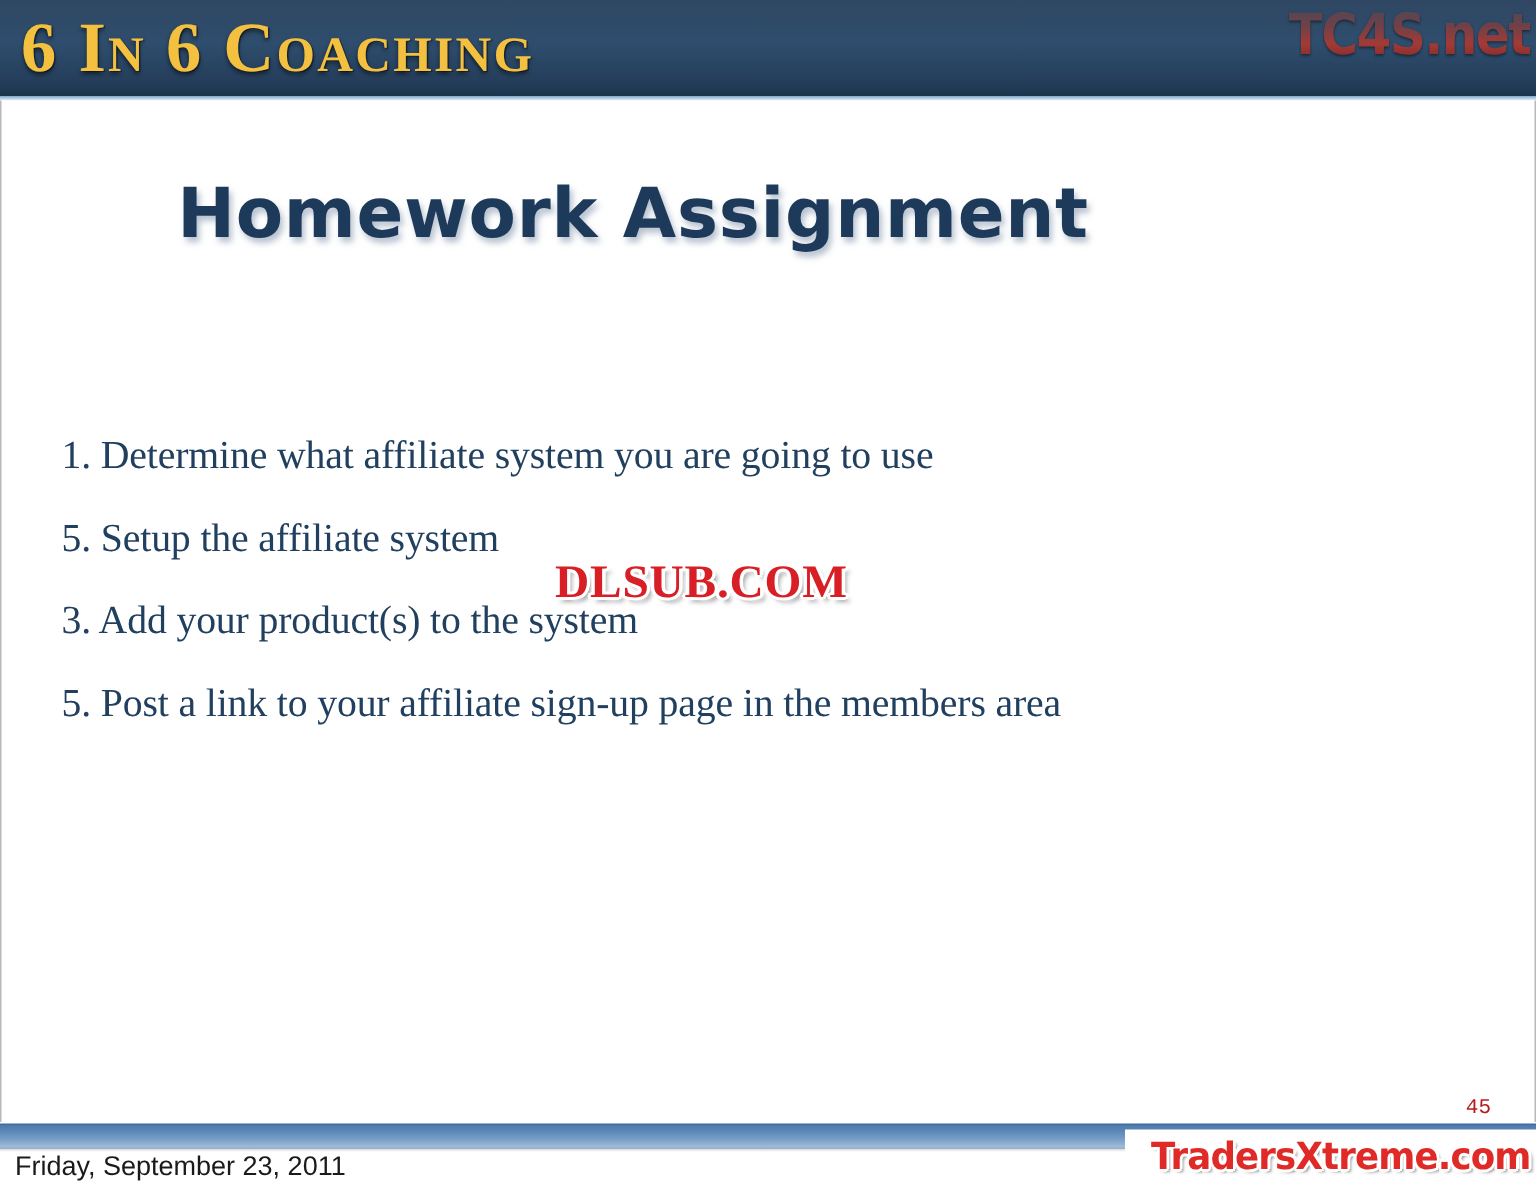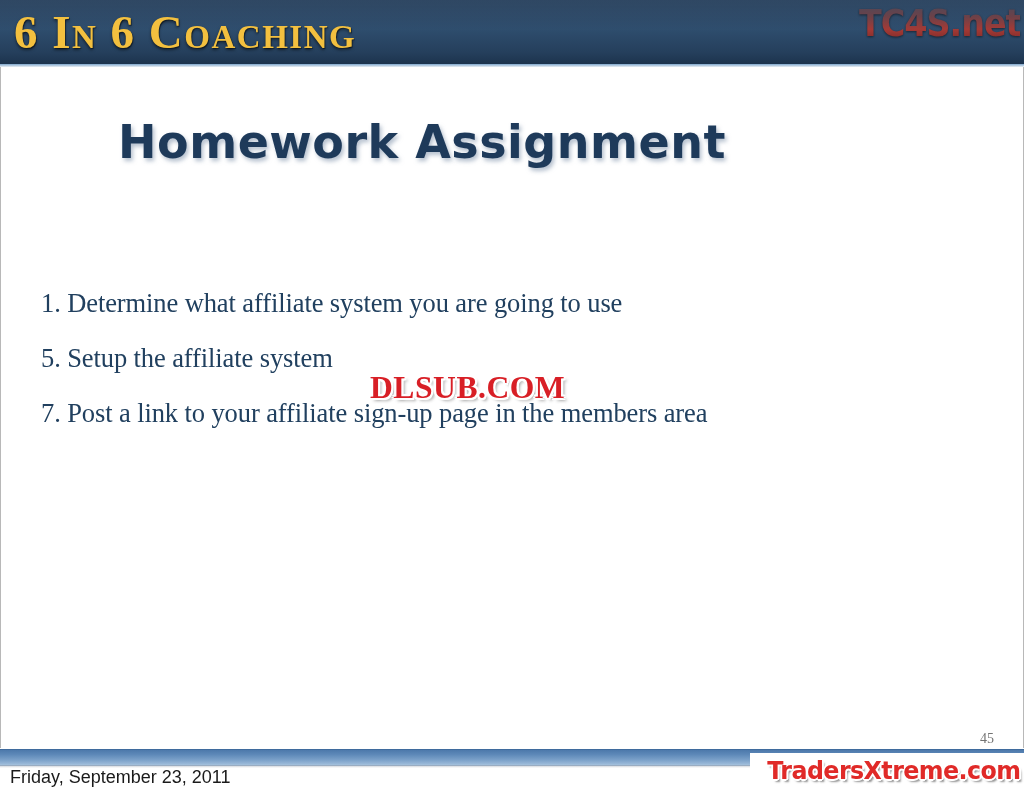--- a/index.html
+++ b/index.html
@@ -151,24 +151,24 @@
       -2.2px 0 0 #ffffff, 2.2px 0 0 #ffffff,
       0 -2.2px 0 #ffffff, 0 2.2px 0 #ffffff,
       3px 3px 3px rgba(60,60,60,0.45);
   }
 
   
   .slide-number {
     position: absolute;
     right: 30px;
     top: 731px;
-    font-family: Liberation Serif, serif;
+    font-family: Liberation Mono, monospace;
     font-size: 14px;
     line-height: 16px;
-    color: #737373;
+    color: #b91c1c;
     text-align: left;
   }
 
   
   .footer-bar {
     position: absolute;
     left: 0;
     top: 749px;
     width: 1024px;
     height: 16px;
@@ -237,21 +237,22 @@
   </div>
   <div class="banner-bottomline"></div>
 
   <div class="body-frame"></div>
 
   <div class="slide-title">Homework Assignment</div>
 
   <div class="list">
     <div class="list-item">1. Determine what affiliate system you are going to use</div>
     <div class="list-item">5. Setup the affiliate system</div>
-    <div class="list-item">7. Post a link to your affiliate sign-up page in the members area</div>
+    <div class="list-item">3. Add your product(s) to the system</div>
+    <div class="list-item">5. Post a link to your affiliate sign-up page in the members area</div>
   </div>
 
   <div class="watermark">DLSUB.COM</div>
 
   <div class="slide-number">45</div>
 
   <div class="footer-bar"></div>
   <div class="footer-bar-shadow"></div>
 
   <div class="footer-date">Friday, September 23, 2011</div>

